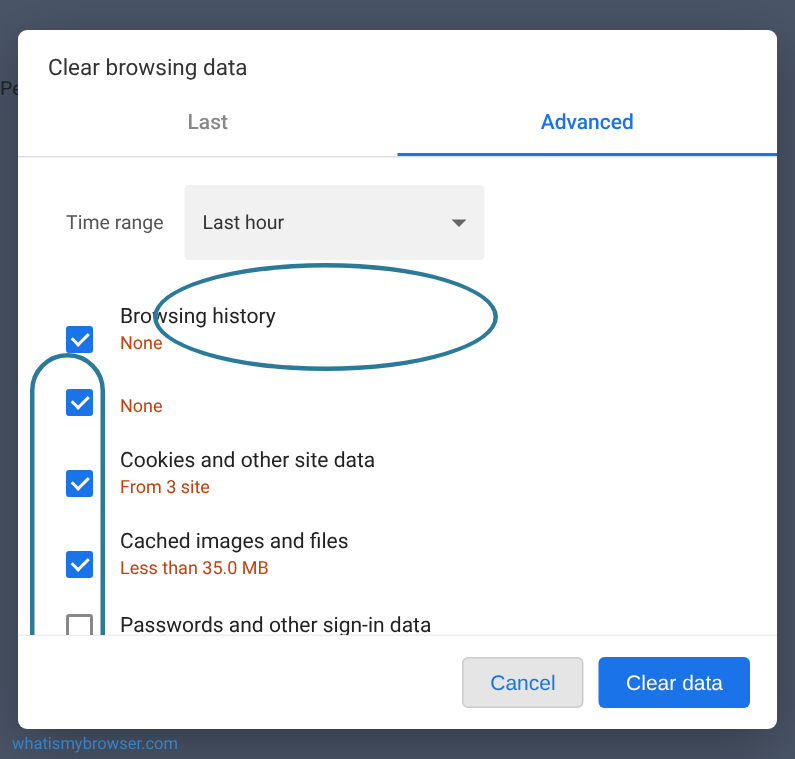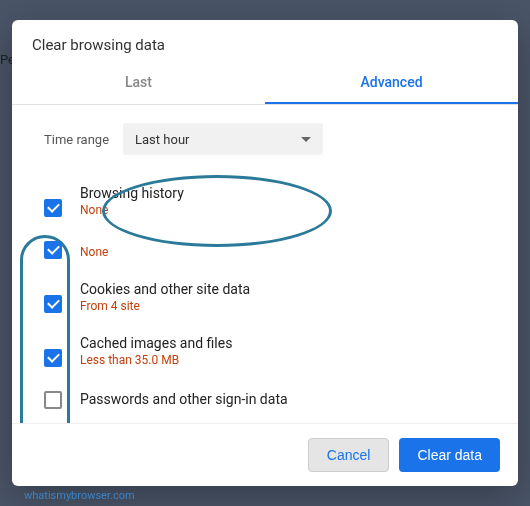--- a/index.html
+++ b/index.html
@@ -68,21 +68,21 @@
     gap: 14px;
     margin-bottom: 22px;
     position: relative;
   }
   .time-label {
     font-size: 13px;
     color: #555;
   }
   .time-select {
     flex: 0 0 200px;
-    height: 32px;
+    height: 50px;
     background: #f1f1f1;
     border: none;
     border-radius: 3px;
     display: flex;
     align-items: center;
     justify-content: space-between;
     padding: 0 12px;
     font-size: 13px;
     color: #333;
     cursor: pointer;
@@ -155,21 +155,21 @@
     color: #1a73e8;
     border: 1px solid #ccc;
   }
   .btn-primary {
     background: #1a73e8;
     color: #fff;
   }
   .watermark {
     position: absolute;
     bottom: 4px;
-    left: 24px;
+    left: 8px;
     font-size: 11px;
     color: #3b82c4;
   }
   
   .anno {
     position: absolute;
     border: 3px solid #2b7a99;
     border-radius: 50%;
     pointer-events: none;
   }
@@ -224,21 +224,21 @@
       <div class="cb checked"></div>
       <div class="item-text">
         <div class="item-sub">None</div>
       </div>
     </div>
 
     <div class="item">
       <div class="cb checked"></div>
       <div class="item-text">
         <div class="item-title">Cookies and other site data</div>
-        <div class="item-sub">From 4 site</div>
+        <div class="item-sub">From 3 site</div>
       </div>
     </div>
 
     <div class="item">
       <div class="cb checked"></div>
       <div class="item-text">
         <div class="item-title">Cached images and files</div>
         <div class="item-sub">Less than 35.0 MB</div>
       </div>
     </div>

